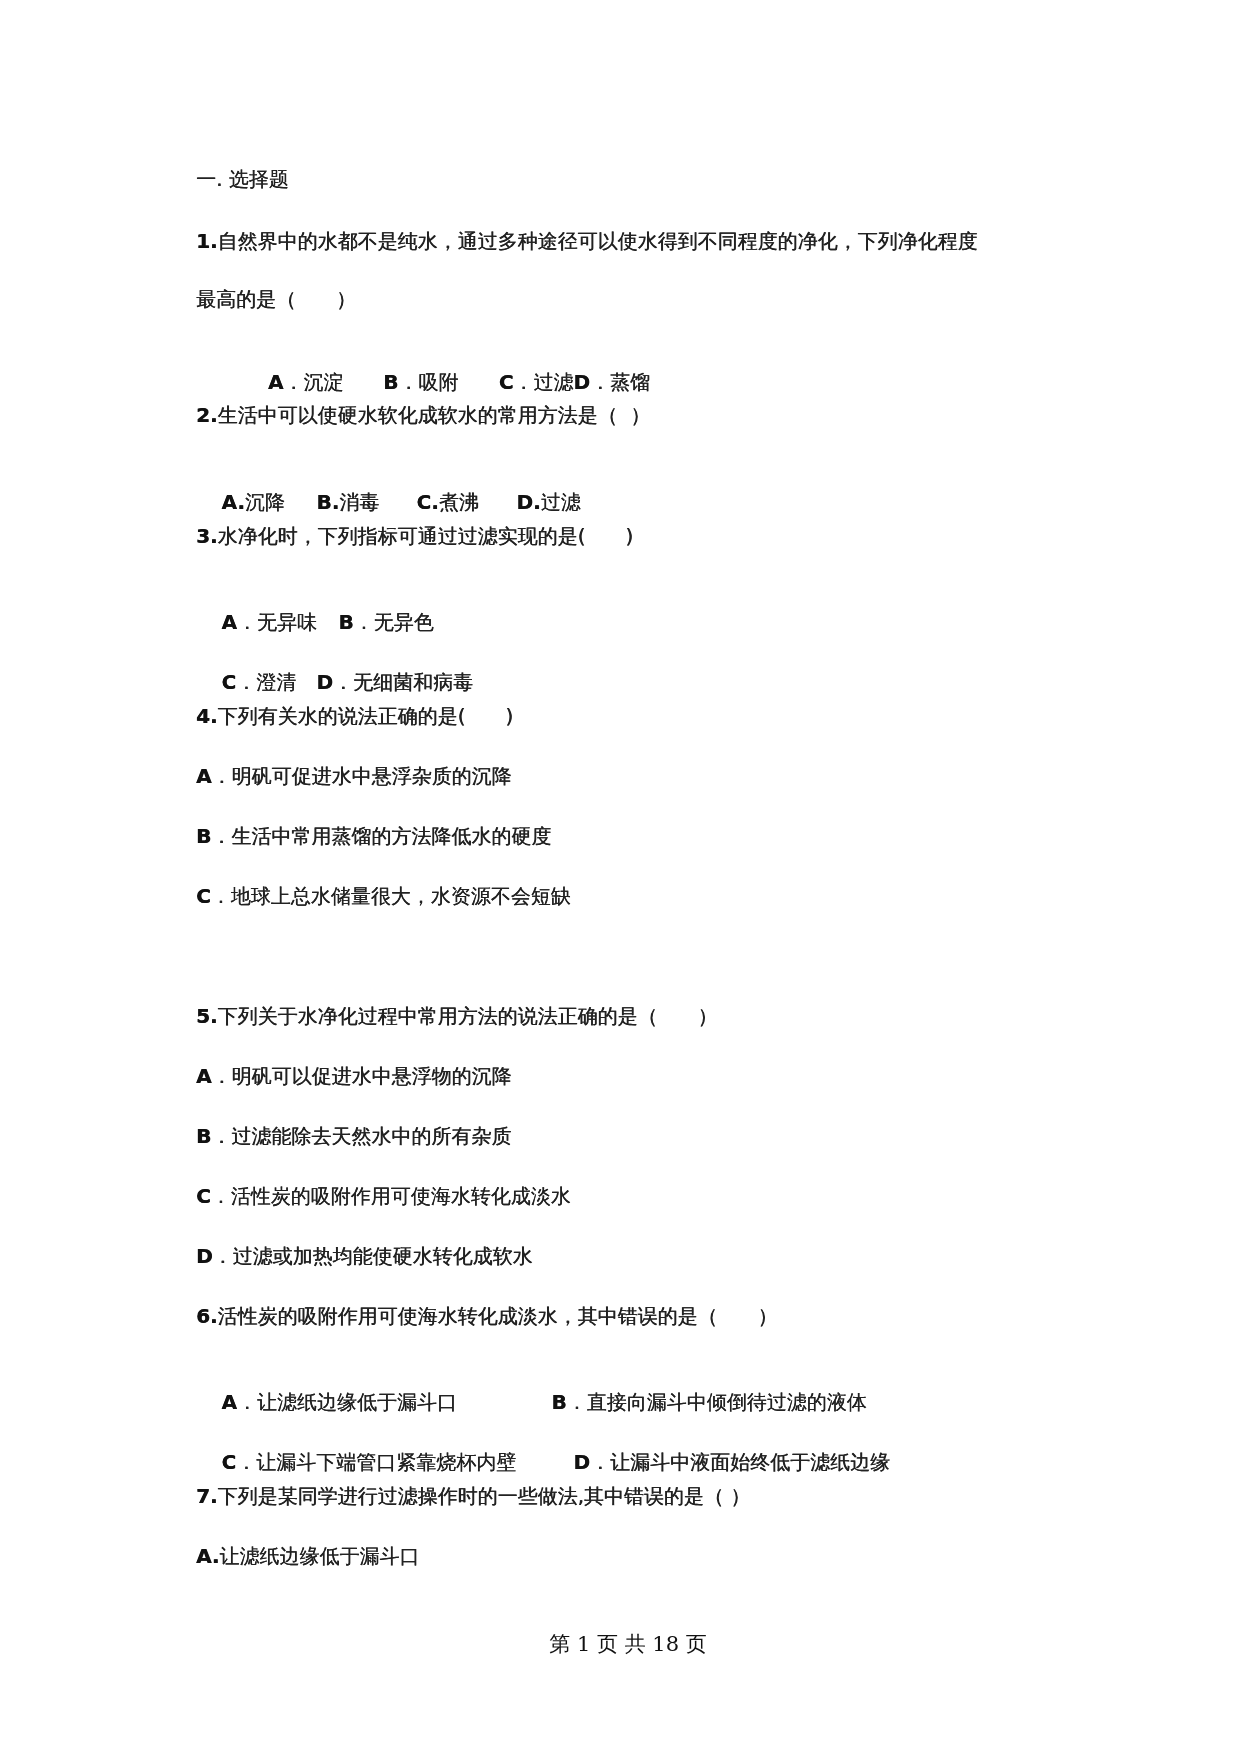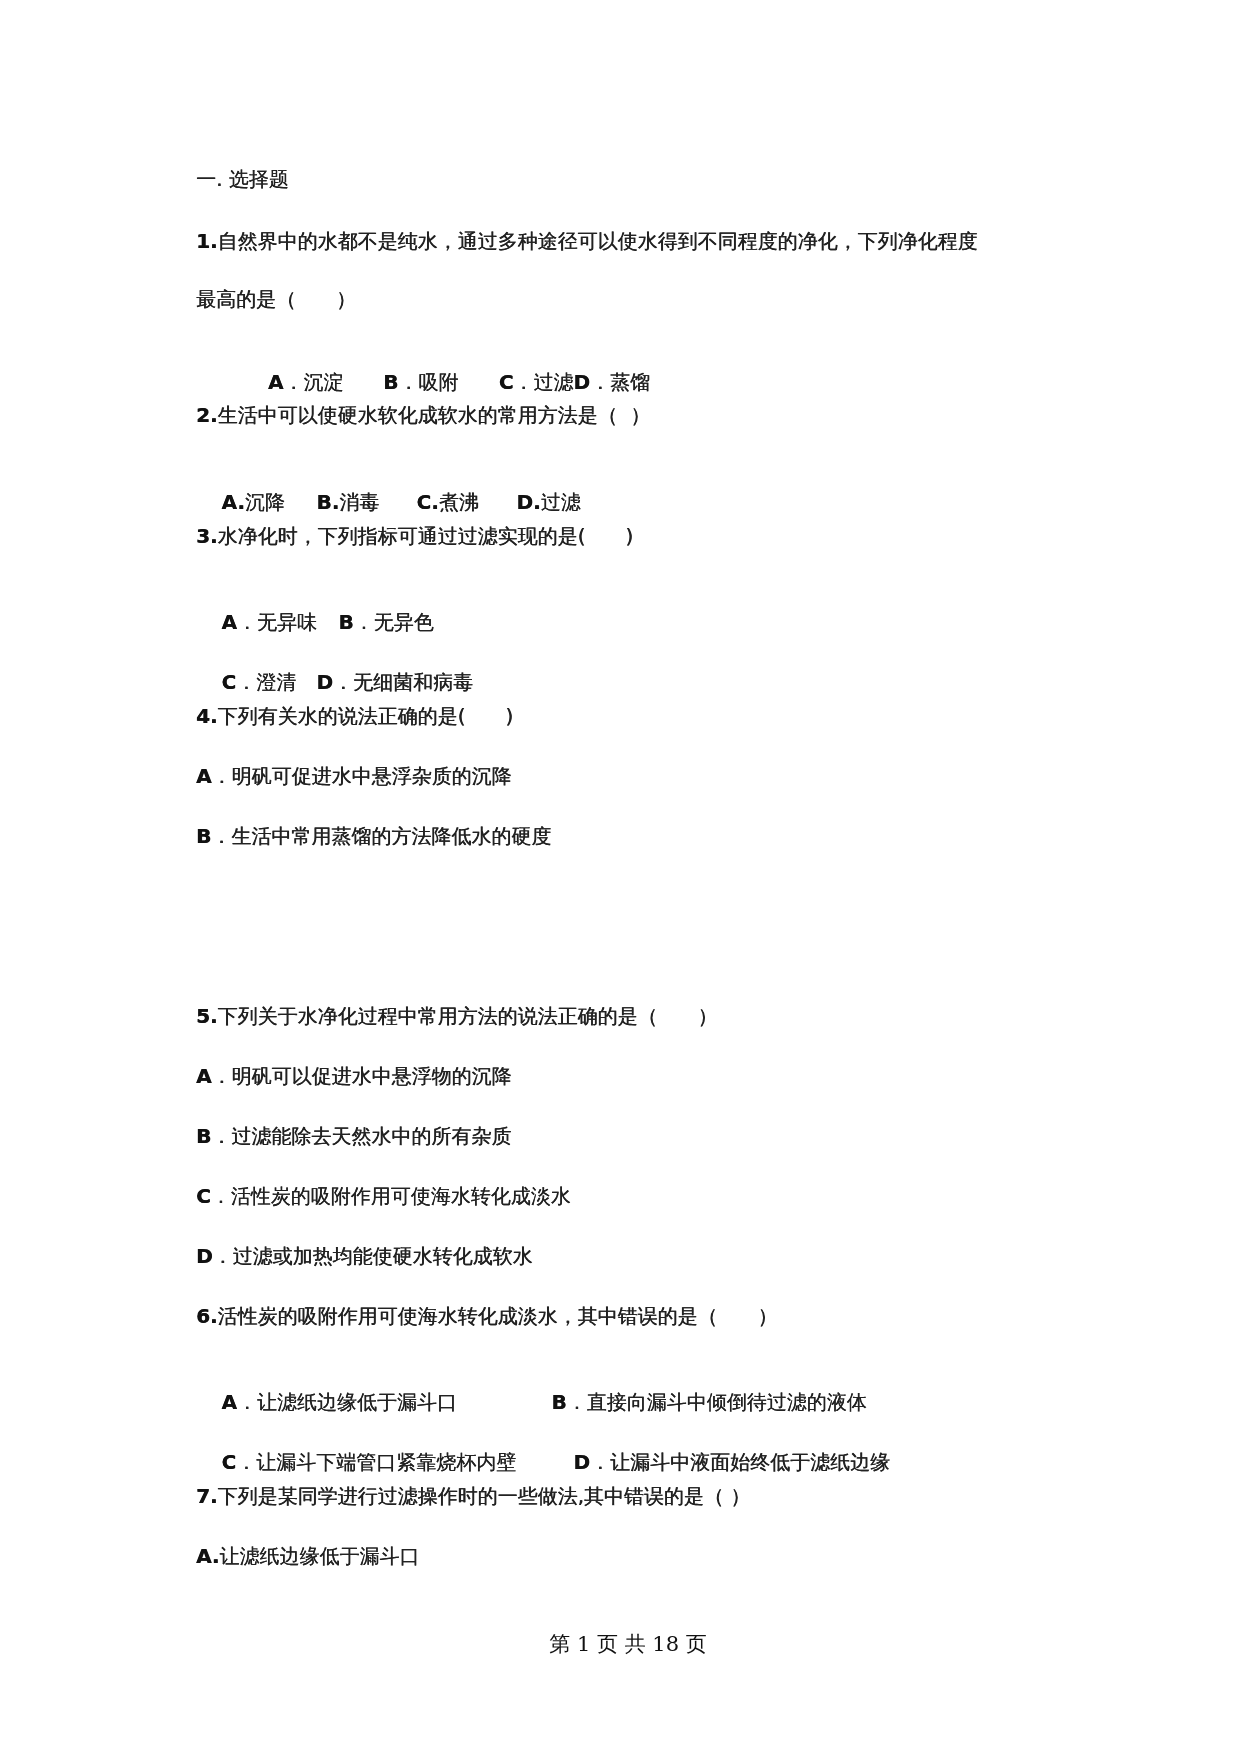--- a/index.html
+++ b/index.html
@@ -83,20 +83,21 @@
   <div class="line" style="top:583px;">
     <span class="opt" style="width:117px"><span class="opt-letter">A</span><span>．</span><span>无异味</span></span><span class="opt"><span class="opt-letter">B</span><span>．</span><span>无异色</span></span>
   </div>
   <div class="line" style="top:643px;">
     <span class="opt" style="width:95px"><span class="opt-letter">C</span><span>．</span><span>澄清</span></span><span class="opt"><span class="opt-letter">D</span><span>．</span><span>无细菌和病毒</span></span>
   </div>
 
   <div class="line" style="top:703px;"><span class="num">4.</span><span>下列有关水的说法正确的是(　　)</span></div>
   <div class="line" style="top:763px;"><span class="opt-letter">A</span><span>．</span><span>明矾可促进水中悬浮杂质的沉降</span></div>
   <div class="line" style="top:823px;"><span class="opt-letter">B</span><span>．</span><span>生活中常用蒸馏的方法降低水的硬度</span></div>
+  <div class="line" style="top:883px;"><span class="opt-letter">C</span><span>．</span><span>地球上总水储量很大，水资源不会短缺</span></div>
 
   <div class="line" style="top:1003px;"><span class="num">5.</span><span>下列关于水净化过程中常用方法的说法正确的是（　　）</span></div>
   <div class="line" style="top:1063px;"><span class="opt-letter">A</span><span>．</span><span>明矾可以促进水中悬浮物的沉降</span></div>
   <div class="line" style="top:1123px;"><span class="opt-letter">B</span><span>．</span><span>过滤能除去天然水中的所有杂质</span></div>
   <div class="line" style="top:1183px;"><span class="opt-letter">C</span><span>．</span><span>活性炭的吸附作用可使海水转化成淡水</span></div>
   <div class="line" style="top:1243px;"><span class="opt-letter">D</span><span>．</span><span>过滤或加热均能使硬水转化成软水</span></div>
 
   <div class="line" style="top:1303px;"><span class="num">6.</span><span>活性炭的吸附作用可使海水转化成淡水，其中错误的是（　　）</span></div>
   <div class="line" style="top:1363px;">
     <span class="opt" style="width:330px"><span class="opt-letter">A</span><span>．</span><span>让滤纸边缘低于漏斗口</span></span><span class="opt"><span class="opt-letter">B</span><span>．</span><span>直接向漏斗中倾倒待过滤的液体</span></span>

